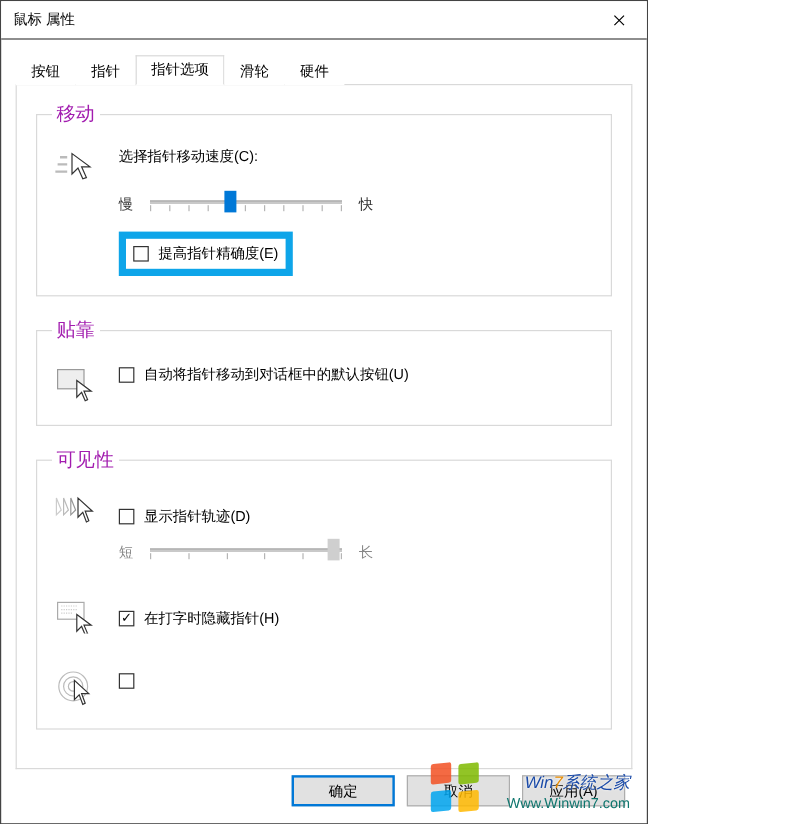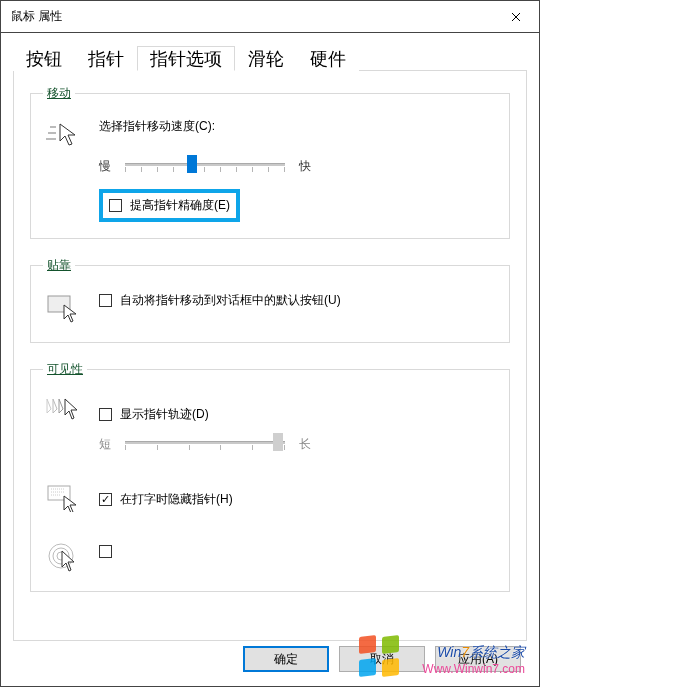--- a/index.html
+++ b/index.html
@@ -4,50 +4,50 @@
 <style>
 * { box-sizing: border-box; font-family: "Microsoft YaHei", "Segoe UI", Arial, sans-serif; }
 body { margin: 0; background: #fff; }
 .window { width: 540px; height: 687px; border: 1px solid #444; position: relative; background: #fff; }
 .titlebar { height: 32px; background: #fff; display: flex; align-items: center; justify-content: space-between; border-bottom: 1px solid #444; }
 .titlebar .title { padding-left: 10px; font-size: 12px; color: #000; }
 .titlebar .close { width: 46px; height: 31px; display: flex; align-items: center; justify-content: center; cursor: pointer; }
 .titlebar .close svg { width: 10px; height: 10px; }
 .body { padding: 12px 12px 0 12px; }
 .tabs { display: flex; border-bottom: 1px solid #d9d9d9; height: 26px; position: relative; }
-.tab { padding: 4px 12px; font-size: 18px; background: #fff; border: 1px solid transparent; border-bottom: none; cursor: pointer; position: relative; top: 1px; display: flex; align-items: center; gap: 4px; justify-content: flex-end; }
+.tab { padding: 4px 12px; font-size: 12px; background: #fff; border: 1px solid transparent; border-bottom: none; cursor: pointer; position: relative; top: 1px; display: flex; align-items: center; gap: 4px; justify-content: flex-end; }
 .tab.active { border: 1px solid #d9d9d9; border-bottom: 1px solid #fff; background: #fff; }
 .tab-icon { width: 14px; height: 14px; background: #c00; display: inline-block; border-radius: 2px; position: relative; }
 .tabpanel { border: 1px solid #d9d9d9; border-top: none; padding: 14px 16px 16px 16px; height: 570px; }
 fieldset { border: 1px solid #d9d9d9; margin: 0 0 18px 0; padding: 10px 12px 16px 12px; }
-legend { font-size: 12px; padding: 0 4px; color: #14532d; text-decoration: underline; }
+legend { font-size: 16px; padding: 0 4px; color: #a21caf; }
 .row { display: flex; align-items: flex-start; gap: 16px; margin-top: 6px; }
 .ico { width: 40px; height: 36px; flex-shrink: 0; display: flex; align-items: center; justify-content: center; }
 .content { flex: 1; font-size: 12px; color: #000; }
 .speed-label { margin-bottom: 20px; }
 .slider-row { display: flex; align-items: center; gap: 14px; }
 .slider-label { font-size: 12px; color: #333; }
 .slider { position: relative; width: 160px; height: 22px; }
 .slider-track { position: absolute; top: 8px; left: 0; right: 0; height: 3px; background: #c9c9c9; border-top: 1px solid #aaa; }
 .slider-ticks { position: absolute; top: 12px; left: 0; right: 0; display: flex; justify-content: space-between; }
 .slider-ticks span { width: 1px; height: 5px; background: #b5b5b5; }
 .slider-thumb { position: absolute; top: 0; width: 10px; height: 18px; background: #0078d7; left: 62px; }
 .slider-thumb.disabled { background: #cfcfcf; }
 .checkbox-row { display: flex; align-items: center; gap: 8px; font-size: 12px; margin-top: 12px; }
 .cbx { width: 13px; height: 13px; border: 1px solid #333; display: inline-flex; align-items: center; justify-content: center; background: #fff; cursor: pointer; flex-shrink: 0; }
 .cbx.checked::after { content: "✓"; font-size: 11px; color: #000; line-height: 1; }
-.highlight { border: 4px solid #0ea5e9; padding: 4px 6px; display: inline-flex; align-items: center; gap: 8px; justify-content: center; }
+.highlight { border: 6px solid #0ea5e9; padding: 4px 6px; display: inline-flex; align-items: center; gap: 8px; justify-content: center; }
 .section-spacer { height: 18px; }
 .buttons { position: absolute; bottom: 14px; right: 18px; display: flex; gap: 10px; }
 .btn { width: 86px; height: 26px; font-size: 12px; border: 1px solid #adadad; background: #e1e1e1; cursor: pointer; }
 .btn.primary { border: 2px solid #0078d7; background: #e1e1e1; }
 .watermark { position: absolute; bottom: 10px; right: 14px; text-align: right; font-size: 14px; pointer-events: none; }
 .watermark .l1 { color: #1a4aa8; font-weight: normal; font-style: italic; text-shadow: 0 0 2px #fff; }
 .watermark .l1 .seven { color: #e88b00; }
-.watermark .l2 { color: #ec4899; font-size: 12px; }
+.watermark .l2 { color: #0f766e; font-size: 12px; }
 .wm-logo { position: absolute; bottom: 10px; right: 140px; width: 40px; height: 40px; pointer-events:none; }
 .wm-logo div { position: absolute; width: 17px; height: 17px; border-radius: 2px; opacity: .85; }
 .wm-logo .r { background: #f25022; top:0; left:0; transform: skewY(-6deg); }
 .wm-logo .g { background: #7fba00; top:0; right:0; transform: skewY(-6deg); }
 .wm-logo .b { background: #00a4ef; bottom:0; left:0; transform: skewY(-6deg); }
 .wm-logo .y { background: #ffb900; bottom:0; right:0; transform: skewY(-6deg); }
 .disabled-text { color: #888; }
 </style>
 </head>
 <body>

